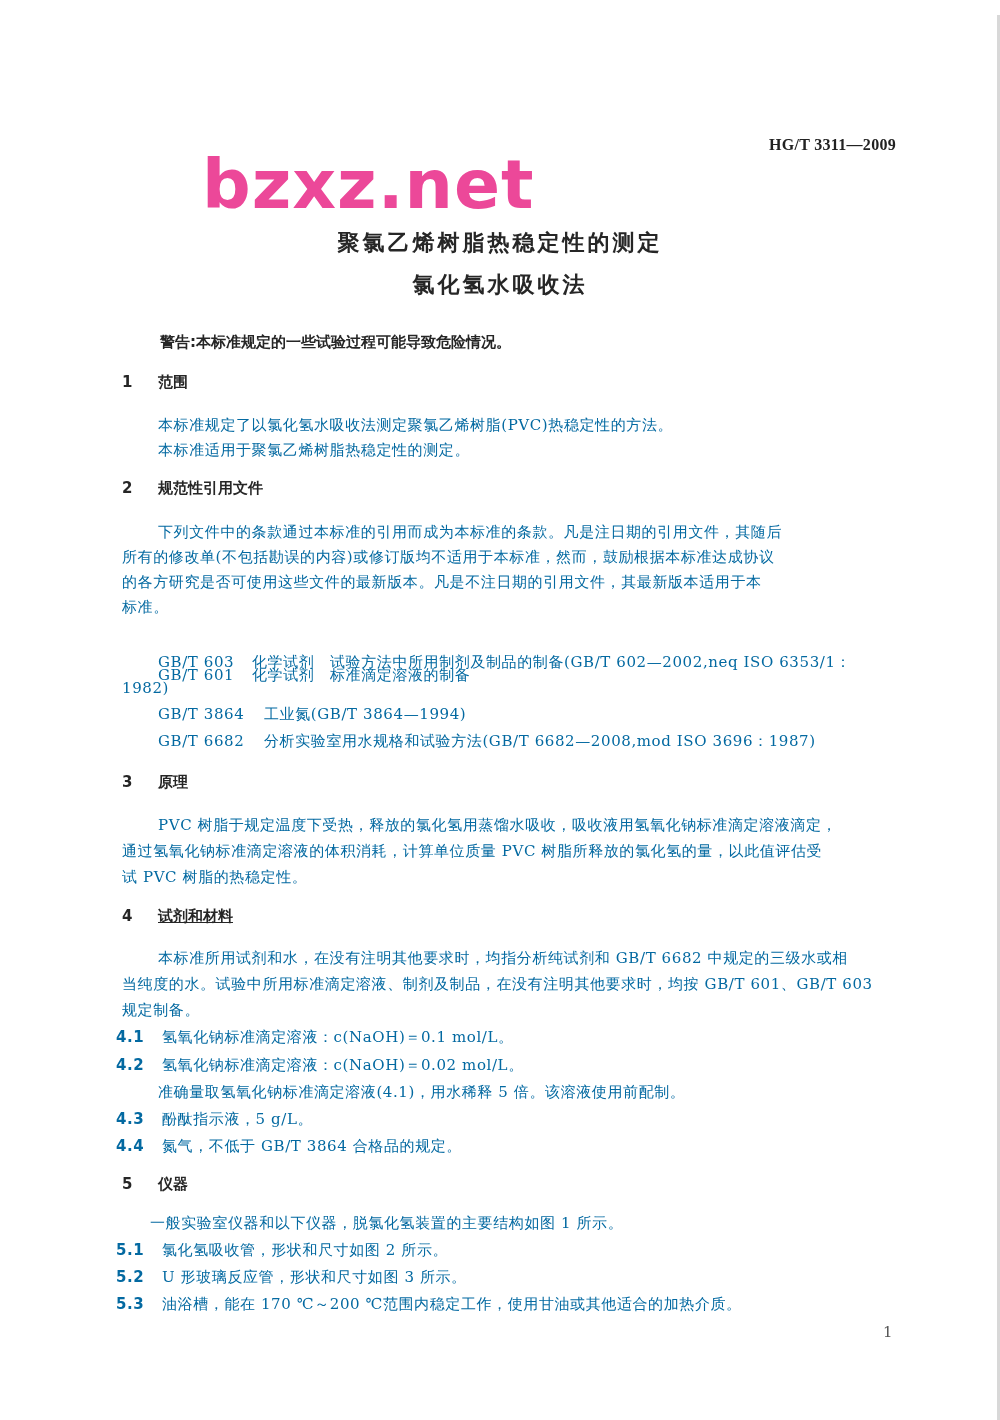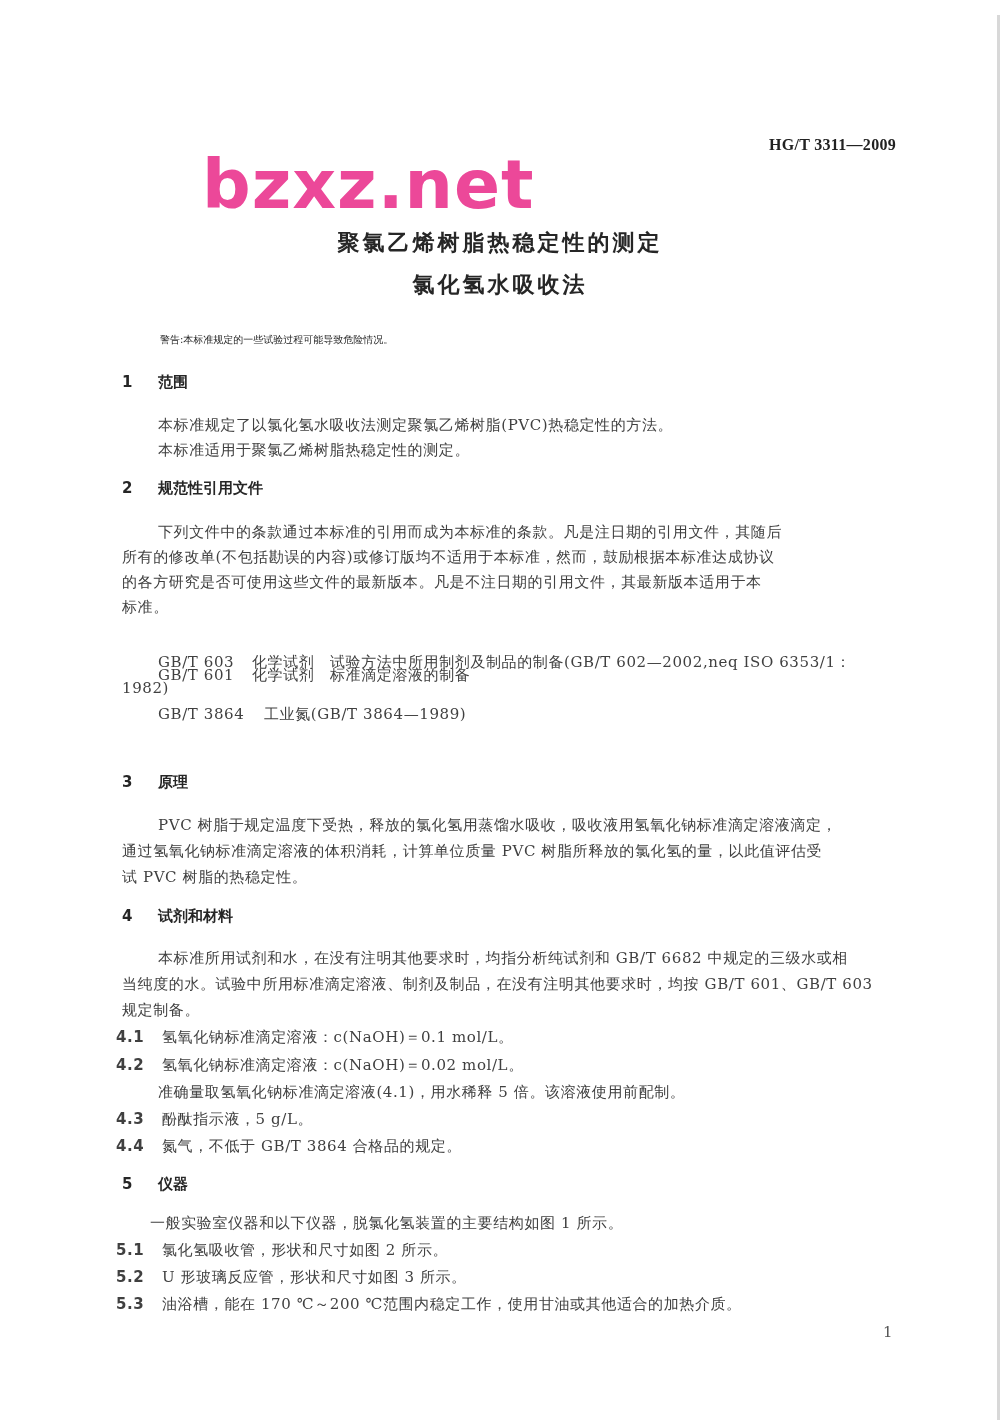--- a/index.html
+++ b/index.html
@@ -27,29 +27,29 @@
       color: #ec4899; letter-spacing: 1px;
     }
     .title {
       left: 0; width: 1000px; text-align: center; font-size: 22px;
       font-weight: bold; font-family: "DejaVu Sans", "Liberation Sans", sans-serif;
       color: #262626; letter-spacing: 3px;
     }
     .title1 { top: 213px; }
     .title2 { top: 255px; }
     .warning {
-      left: 160px; top: 318px; font-size: 10px; font-weight: normal;
+      left: 160px; top: 318px; font-size: 15px; font-weight: bold;
       font-family: "DejaVu Sans", "Liberation Sans", sans-serif; color: #262626;
     }
     .sec-head {
       font-size: 15px; font-weight: bold;
       font-family: "DejaVu Sans", "Liberation Sans", sans-serif; color: #262626;
     }
     .sec-head .num { display: inline-block; width: 36px; }
-    .para { font-size: 15px; color: #404040; letter-spacing: 0.6px; }
+    .para { font-size: 15px; color: #0369a1; letter-spacing: 0.6px; }
     .sub-num {
       display: inline-block; width: 46px; font-weight: bold;
       font-family: "DejaVu Sans", "Liberation Sans", sans-serif;
     }
     .ref-code { display: inline-block; width: 142px; }
     .pageno { left: 883px; top: 1308px; font-size: 15px; color: #555; }
   </style>
 </head>
 <body>
 
@@ -78,31 +78,34 @@
   <div class="abs para" style="left:122px; top:583px;">标准。</div>
 
   <div class="abs para" style="left:158px; top:611px;margin-top:40px;">
     <span class="ref-code" style="width:94px">GB/T 601</span><span>化学试剂　标准滴定溶液的制备</span>
   </div>
   <div class="abs para" style="left:158px; top:638px;">
     <span class="ref-code" style="width:94px">GB/T 603</span><span>化学试剂　试验方法中所用制剂及制品的制备(GB/T 602—2002,neq ISO 6353/1：</span>
   </div>
   <div class="abs para" style="left:122px; top:664px;">1982)</div>
   <div class="abs para" style="left:158px; top:690px;">
-    <span class="ref-code" style="width:106px">GB/T 3864</span><span>工业氮(GB/T 3864—1989)</span>
+    <span class="ref-code" style="width:106px">GB/T 3864</span><span>工业氮(GB/T 3864—1994)</span>
+  </div>
+  <div class="abs para" style="left:158px; top:717px;">
+    <span class="ref-code" style="width:106px">GB/T 6682</span><span>分析实验室用水规格和试验方法(GB/T 6682—2008,mod ISO 3696：1987)</span>
   </div>
 
   <div class="abs sec-head" style="left:122px; top:758px;">
     <span class="num">3</span><span>原理</span>
   </div>
   <div class="abs para" style="left:158px; top:801px;">PVC 树脂于规定温度下受热，释放的氯化氢用蒸馏水吸收，吸收液用氢氧化钠标准滴定溶液滴定，</div>
   <div class="abs para" style="left:122px; top:827px;">通过氢氧化钠标准滴定溶液的体积消耗，计算单位质量 PVC 树脂所释放的氯化氢的量，以此值评估受</div>
   <div class="abs para" style="left:122px; top:853px;">试 PVC 树脂的热稳定性。</div>
 
-  <div class="abs sec-head" style="left:122px; top:892px;">
+  <div class="abs sec-head" style="left:122px; top:892px;text-decoration:underline;">
     <span class="num">4</span><span>试剂和材料</span>
   </div>
   <div class="abs para" style="left:158px; top:934px;">本标准所用试剂和水，在没有注明其他要求时，均指分析纯试剂和 GB/T 6682 中规定的三级水或相</div>
   <div class="abs para" style="left:122px; top:960px;">当纯度的水。试验中所用标准滴定溶液、制剂及制品，在没有注明其他要求时，均按 GB/T 601、GB/T 603</div>
   <div class="abs para" style="left:122px; top:986px;text-align:center;">规定制备。</div>
 
   <div class="abs para" style="left:116px; top:1013px;">
     <span class="sub-num">4.1</span><span>氢氧化钠标准滴定溶液：c(NaOH)＝0.1 mol/L。</span>
   </div>
   <div class="abs para" style="left:116px; top:1041px;">

